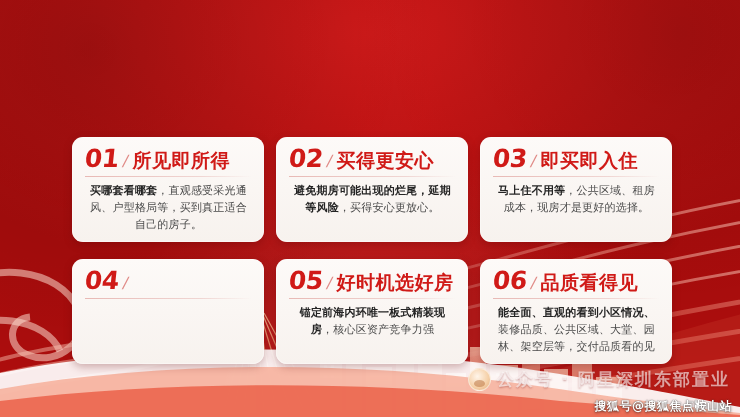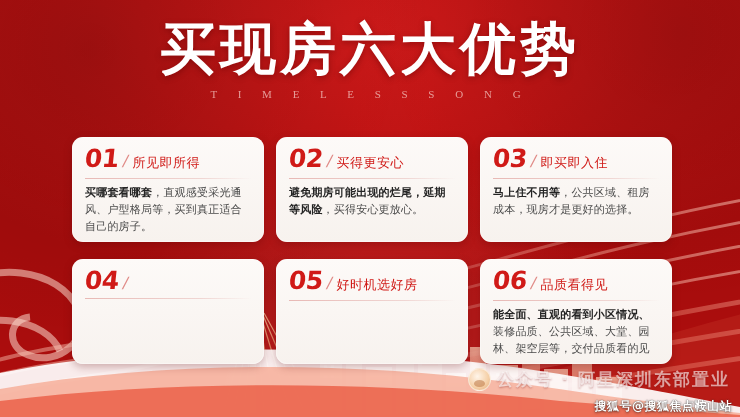--- a/index.html
+++ b/index.html
@@ -85,32 +85,33 @@
     font-size:25px;font-weight:bold;color:#d01a17;
     letter-spacing:-.5px;line-height:25px;
     transform:skewX(-6deg);
   }
   .slash{
     font-size:17px;color:#e08a86;font-weight:300;
     margin:0 3px 0 2px;transform:skewX(-14deg);display:inline-block;
   }
   .head-title{
     font-family:"DejaVu Sans","Liberation Sans",sans-serif;
-    font-size:13px;font-weight:normal;color:#d01a17;line-height:22px;
+    font-size:19px;font-weight:bold;color:#d01a17;line-height:22px;
     letter-spacing:.5px;
   }
   .rule{
     height:1px;width:100%;
     background:linear-gradient(90deg,#e8b9b5 0%,#f0d6d3 70%,rgba(240,214,211,0) 100%);
     margin:4px 0 5px 0;
   }
   .body{
     font-family:Liberation Sans, sans-serif;
     font-size:11px;line-height:17px;color:#4a4a4a;
     letter-spacing:.2px;
+    text-align:center;
   }
   .body b{color:#242424;font-weight:bold;}
 
   
   .wm-top{
     position:absolute;right:10px;bottom:26px;z-index:8;
     display:flex;align-items:center;gap:6px;
     font-size:17px;font-weight:bold;color:rgba(255,255,255,.60);
     letter-spacing:2px;white-space:nowrap;
     font-family:"DejaVu Sans","Liberation Sans",sans-serif;
@@ -245,24 +246,20 @@
   </div>
 
   <div class="wave-bottom">
     <svg width="740" height="80" viewBox="0 0 740 80" preserveAspectRatio="none">
       <path d="M0,36 C 160,4 360,6 540,34 C 630,48 700,62 740,70 L740,80 L0,80 Z" fill="#ffffff" opacity=".92"></path>
       <path d="M0,52 C 170,22 370,24 545,50 C 640,64 706,72 740,76 L740,80 L0,80 Z" fill="#f6a58d" opacity=".75"></path>
       <path d="M0,64 C 180,42 380,44 560,64 L740,78 L740,80 L0,80 Z" fill="#e8472c" opacity=".65"></path>
     </svg>
   </div>
 
-  <div class="header">
-    <div class="title">买现房六大优势</div>
-    <div class="subtitle">T I M E L E S S   S O N G</div>
-  </div>
 
   <div class="grid">
 
     <div class="card">
       <div class="card-head">
         <span class="num">01</span>
         <span class="slash">/</span>
         <span class="head-title">所见即所得</span>
       </div>
       <div class="rule"></div>
@@ -297,20 +294,21 @@
       <div class="rule"></div>
     </div>
 
     <div class="card">
       <div class="card-head">
         <span class="num">05</span>
         <span class="slash">/</span>
         <span class="head-title">好时机选好房</span>
       </div>
       <div class="rule"></div>
+      <div class="body"><b>锚定前海内环唯一板式精装现房</b><span>，核心区资产竞争力强</span></div>
     </div>
 
     <div class="card">
       <div class="card-head">
         <span class="num">06</span>
         <span class="slash">/</span>
         <span class="head-title">品质看得见</span>
       </div>
       <div class="rule"></div>
       <div class="body"><b>能全面、直观的看到小区情况、</b><span>装修品质、公共区域、大堂、园林、架空层等，交付品质看的见</span></div>

